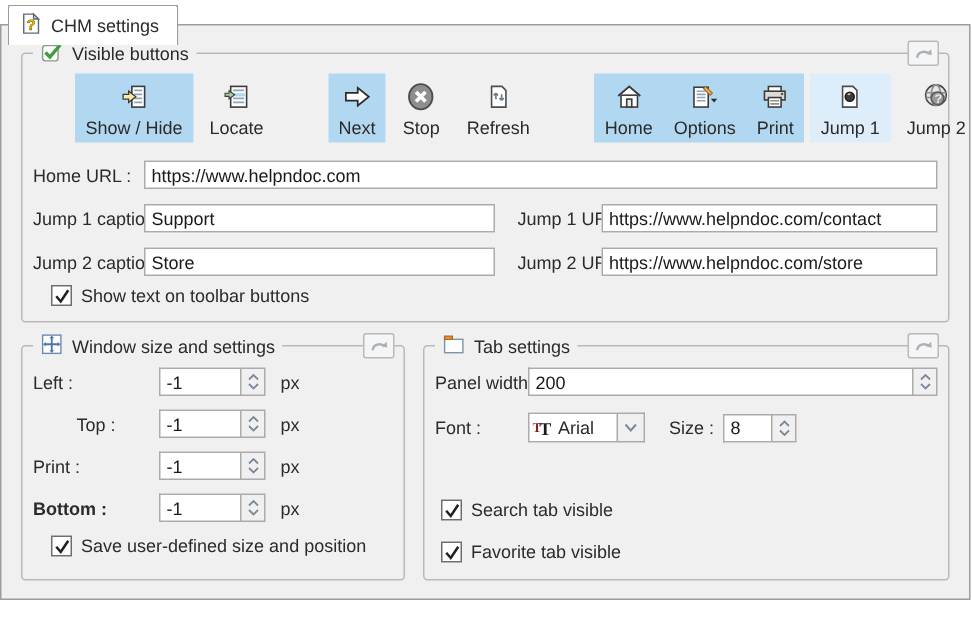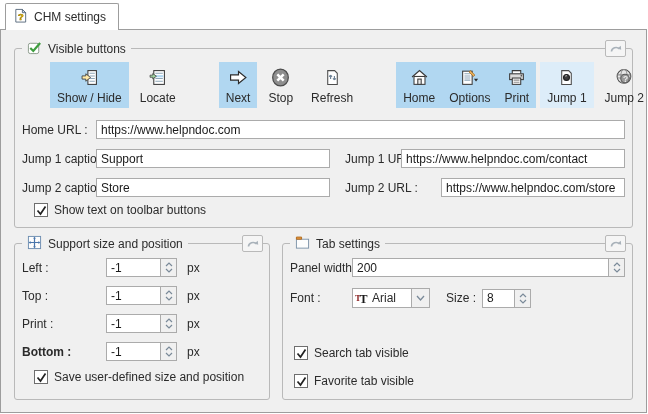--- a/index.html
+++ b/index.html
@@ -8,21 +8,21 @@
   .screen { position:relative; width:648px; height:414px; background:#fff; overflow:hidden; }
 
   
   .tab { position:absolute; left:5px; top:3px; height:27px; z-index:3;
          display:flex; align-items:center; gap:6px; padding:0 12px 0 7px;
          background:#fff; border:1px solid #9d9d9d; border-bottom:none;
          border-radius:2px 2px 0 0; cursor:default; }
   .tab-label { color:#2b2b2b; }
 
   
-  .panel { position:absolute; left:0; top:29px; width:647px; height:384px;
+  .panel { position:absolute; left:0; top:16px; width:647px; height:384px;
            background:#f0f0f0; border:1px solid #9d9d9d;padding-left:48px; }
 
   
   .group { position:absolute; border:1px solid #b9b9b9; border-radius:3px; }
   .group-header { position:absolute; top:-9px; left:7px; height:17px;
                   background:#f0f0f0; padding:0 5px; display:flex; align-items:center; gap:6px; }
   .group-title { color:#2b2b2b; white-space:nowrap; }
   .revert-btn { position:absolute; top:-9px; right:6px; width:21px; height:17px;
                 background:#f5f5f5; border:1px solid #b9b9b9; border-radius:2px;
                 display:flex; align-items:center; justify-content:center; }
@@ -227,21 +227,21 @@
         <span class="lbl" style="width:74px;">Jump 1 caption :</span>
         <input class="txt" style="width: 234px;" value="Support">
         <span class="lbl" style="margin-left:15px; width:56px;">Jump 1 URL :</span>
         <input class="txt" style="flex: 1 1 0%;" value="https://www.helpndoc.com/contact">
       </div>
 
       <div class="row" style="left:7px; top:129px; right:7px;">
         <span class="lbl" style="width:74px;">Jump 2 caption :</span>
         <input class="txt" style="width: 234px;" value="Store">
         <span class="lbl" style="margin-left:15px; width:56px;">Jump 2 URL :</span>
-        <input class="txt" style="flex: 1 1 0%; margin-left: 40px;" value="https://www.helpndoc.com/store">
+        <input class="txt" style="flex: 1 1 0%;" value="https://www.helpndoc.com/store">
       </div>
 
       <div class="row check" style="left:19px; top:154px;">
         <span class="cb">
           <svg width="11" height="11" viewBox="0 0 11 11">
               <path d="M1.5 5.5l3 3.5L9.5 1.5" fill="none" stroke="#222" stroke-width="1.7"></path>
             </svg>
         </span>
         <span class="lbl">Show text on toolbar buttons</span>
       </div>
@@ -249,21 +249,21 @@
 
     <div class="group" style="left:13px; top:213px; width:256px; height:157px;">
       <div class="group-header">
         <span>
           <svg width="15" height="15" viewBox="0 0 16 16">
             <rect x="1.5" y="1.5" width="13" height="13" fill="#fdfdfd" stroke="#6c8cb0"></rect>
             <path d="M8 3.2v9.6M3.2 8h9.6" stroke="#4a76ac" stroke-width="1.3"></path>
             <path d="M8 1.8l1.6 2H6.4zM8 14.2l1.6-2H6.4zM1.8 8l2-1.6v3.2zM14.2 8l-2-1.6v3.2z" fill="#4a76ac"></path>
           </svg>
         </span>
-        <span class="group-title">Support size and position</span>
+        <span class="group-title">Window size and settings</span>
       </div>
       <div class="revert-btn">
         <svg width="12" height="10" viewBox="0 0 12 10">
           <path d="M1.5 7.5a4.5 4 0 0 1 8-2.5" fill="none" stroke="#a9b2ba" stroke-width="1.6"></path>
           <path d="M10.8 1.8l.4 4-3.8-1.2z" fill="#a9b2ba"></path>
         </svg>
       </div>
 
       <div class="row" style="left:7px; top:14px;">
         <span class="lbl" style="width:84px;">Left :</span>
@@ -275,21 +275,21 @@
               </svg>
             <svg width="8" height="5" viewBox="0 0 8 5">
                 <path d="M1 1l3 3 3-3" fill="none" stroke="#7a8a99" stroke-width="1.2"></path>
               </svg>
           </span>
         </span>
         <span class="lbl" style="margin-left:10px;">px</span>
       </div>
 
       <div class="row" style="left:7px; top:42px;">
-        <span class="lbl" style="width:84px;">Top :</span>
+        <span class="lbl" style="width:84px;text-align:center;">Top :</span>
         <span class="spin">
           <input class="txt" style="width: 54px;" value="-1">
           <span class="spin-btns">
             <svg width="8" height="5" viewBox="0 0 8 5">
                 <path d="M1 4l3-3 3 3" fill="none" stroke="#7a8a99" stroke-width="1.2"></path>
               </svg>
             <svg width="8" height="5" viewBox="0 0 8 5">
                 <path d="M1 1l3 3 3-3" fill="none" stroke="#7a8a99" stroke-width="1.2"></path>
               </svg>
           </span>

